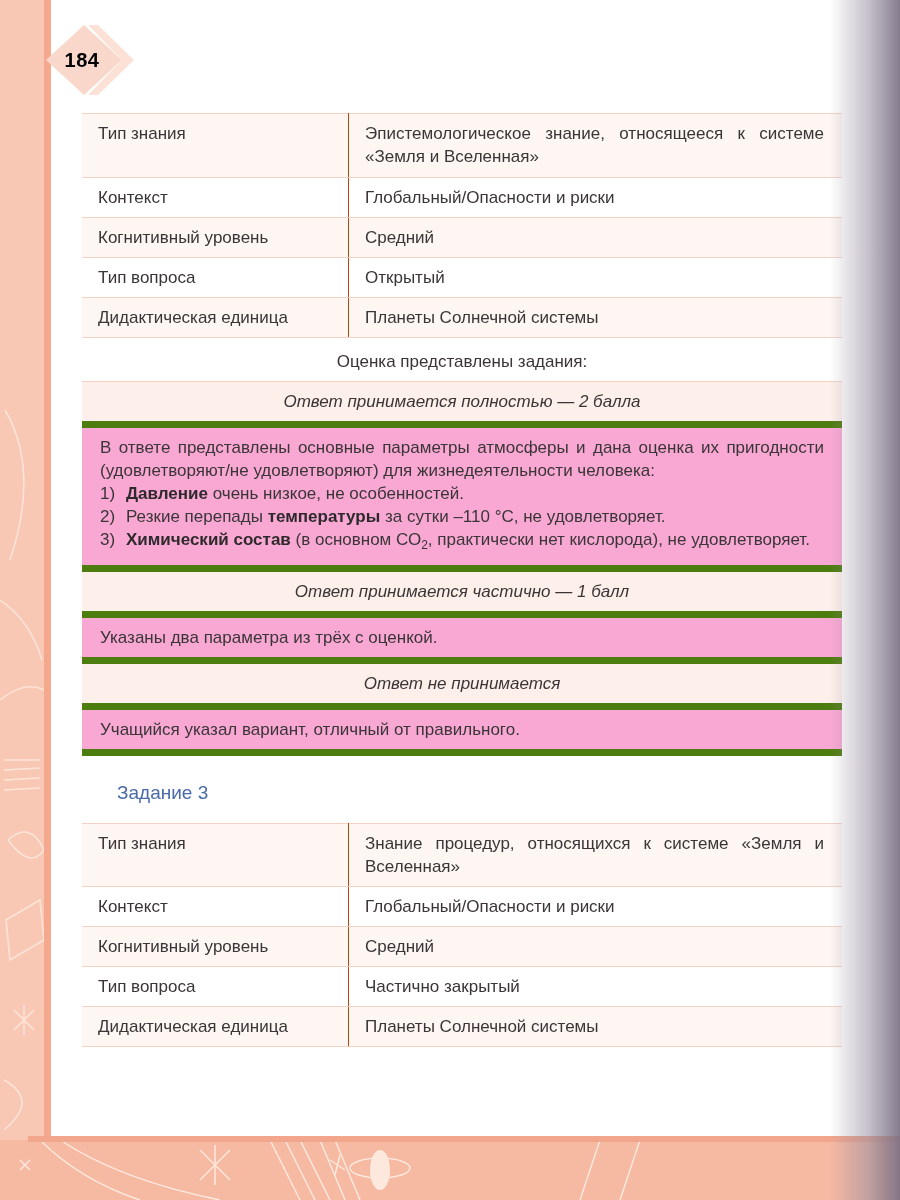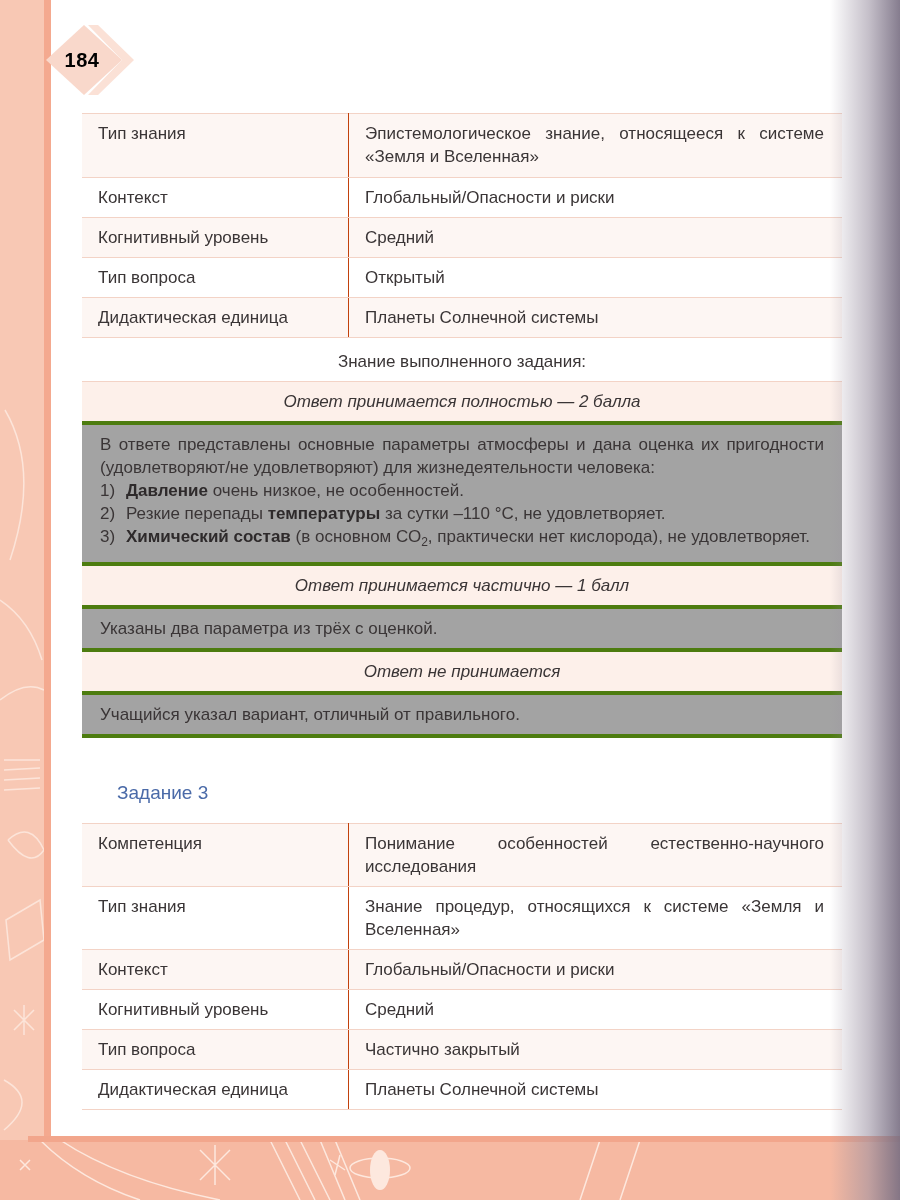--- a/index.html
+++ b/index.html
@@ -56,26 +56,26 @@
   table.info td.v { text-align: justify; padding-right: 18px; }
   .eval-caption {
     position: absolute; left: 82px; width: 760px; top: 352px;
     text-align: center; font-size: 17px;
   }
   table.eval {
     position: absolute; left: 82px; top: 381px; width: 760px;
     border-collapse: collapse; font-size: 17px; line-height: 23px;
   }
   table.eval td {
-    border-top: 1px solid #f3d3c6; border-bottom: 4px solid #4d7c0f;
+    border-top: 1px solid #f3d3c6; border-bottom: 7px solid #4d7c0f;
     padding: 8px 18px;
     margin-top: 33px;
   }
   table.eval tr.h td { background: #fdf0ea; text-align: center; font-style: italic; }
-  table.eval tr.b td { background: #a3a3a3; }
+  table.eval tr.b td { background: #f9a8d4; }
   .para { text-align: justify; }
   .li { display: flex; }
   .li .n { width: 26px; flex: 0 0 26px; }
   .li .t { flex: 1; text-align: justify; }
   b { color: #2e2a2b; }
   .task-title {
     position: absolute; left: 117px; top: 782px;
     font-size: 19px; font-weight: normal; color: #4a6aa8;
   }
 </style>
@@ -141,21 +141,21 @@
     <td class="k">Тип вопроса</td>
     <td class="v">Открытый</td>
   </tr>
   <tr>
     <td class="k">Дидактическая единица</td>
     <td class="v">Планеты Солнечной системы</td>
   </tr>
 </tbody>
   </table>
 
-<div class="eval-caption">Знание выполненного задания:</div>
+<div class="eval-caption">Оценка представлены задания:</div>
 
 <table class="eval">
   <tbody>
       <tr class="h">
     <td>Ответ принимается полностью — 2 балла</td>
   </tr>
   <tr class="b">
     <td>
       <div class="para">В ответе представлены основные параметры атмосферы и дана оценка их пригодности (удовлетворяют/не удовлетворяют) для жизнедеятельно­сти человека:</div>
       <div class="li">
@@ -184,24 +184,20 @@
   <tr class="b">
     <td>Учащийся указал вариант, отличный от правильного.</td>
   </tr>
 </tbody>
   </table>
 
 <div class="task-title">Задание 3</div>
 
 <table class="info" style="top:823px">
   <tbody>
-      <tr>
-    <td class="k">Компетенция</td>
-    <td class="v">Понимание особенностей естественно-научно­го исследования</td>
-  </tr>
   <tr>
     <td class="k">Тип знания</td>
     <td class="v">Знание процедур, относящихся к системе «Земля и Вселенная»</td>
   </tr>
   <tr>
     <td class="k">Контекст</td>
     <td class="v">Глобальный/Опасности и риски</td>
   </tr>
   <tr>
     <td class="k">Когнитивный уровень</td>

